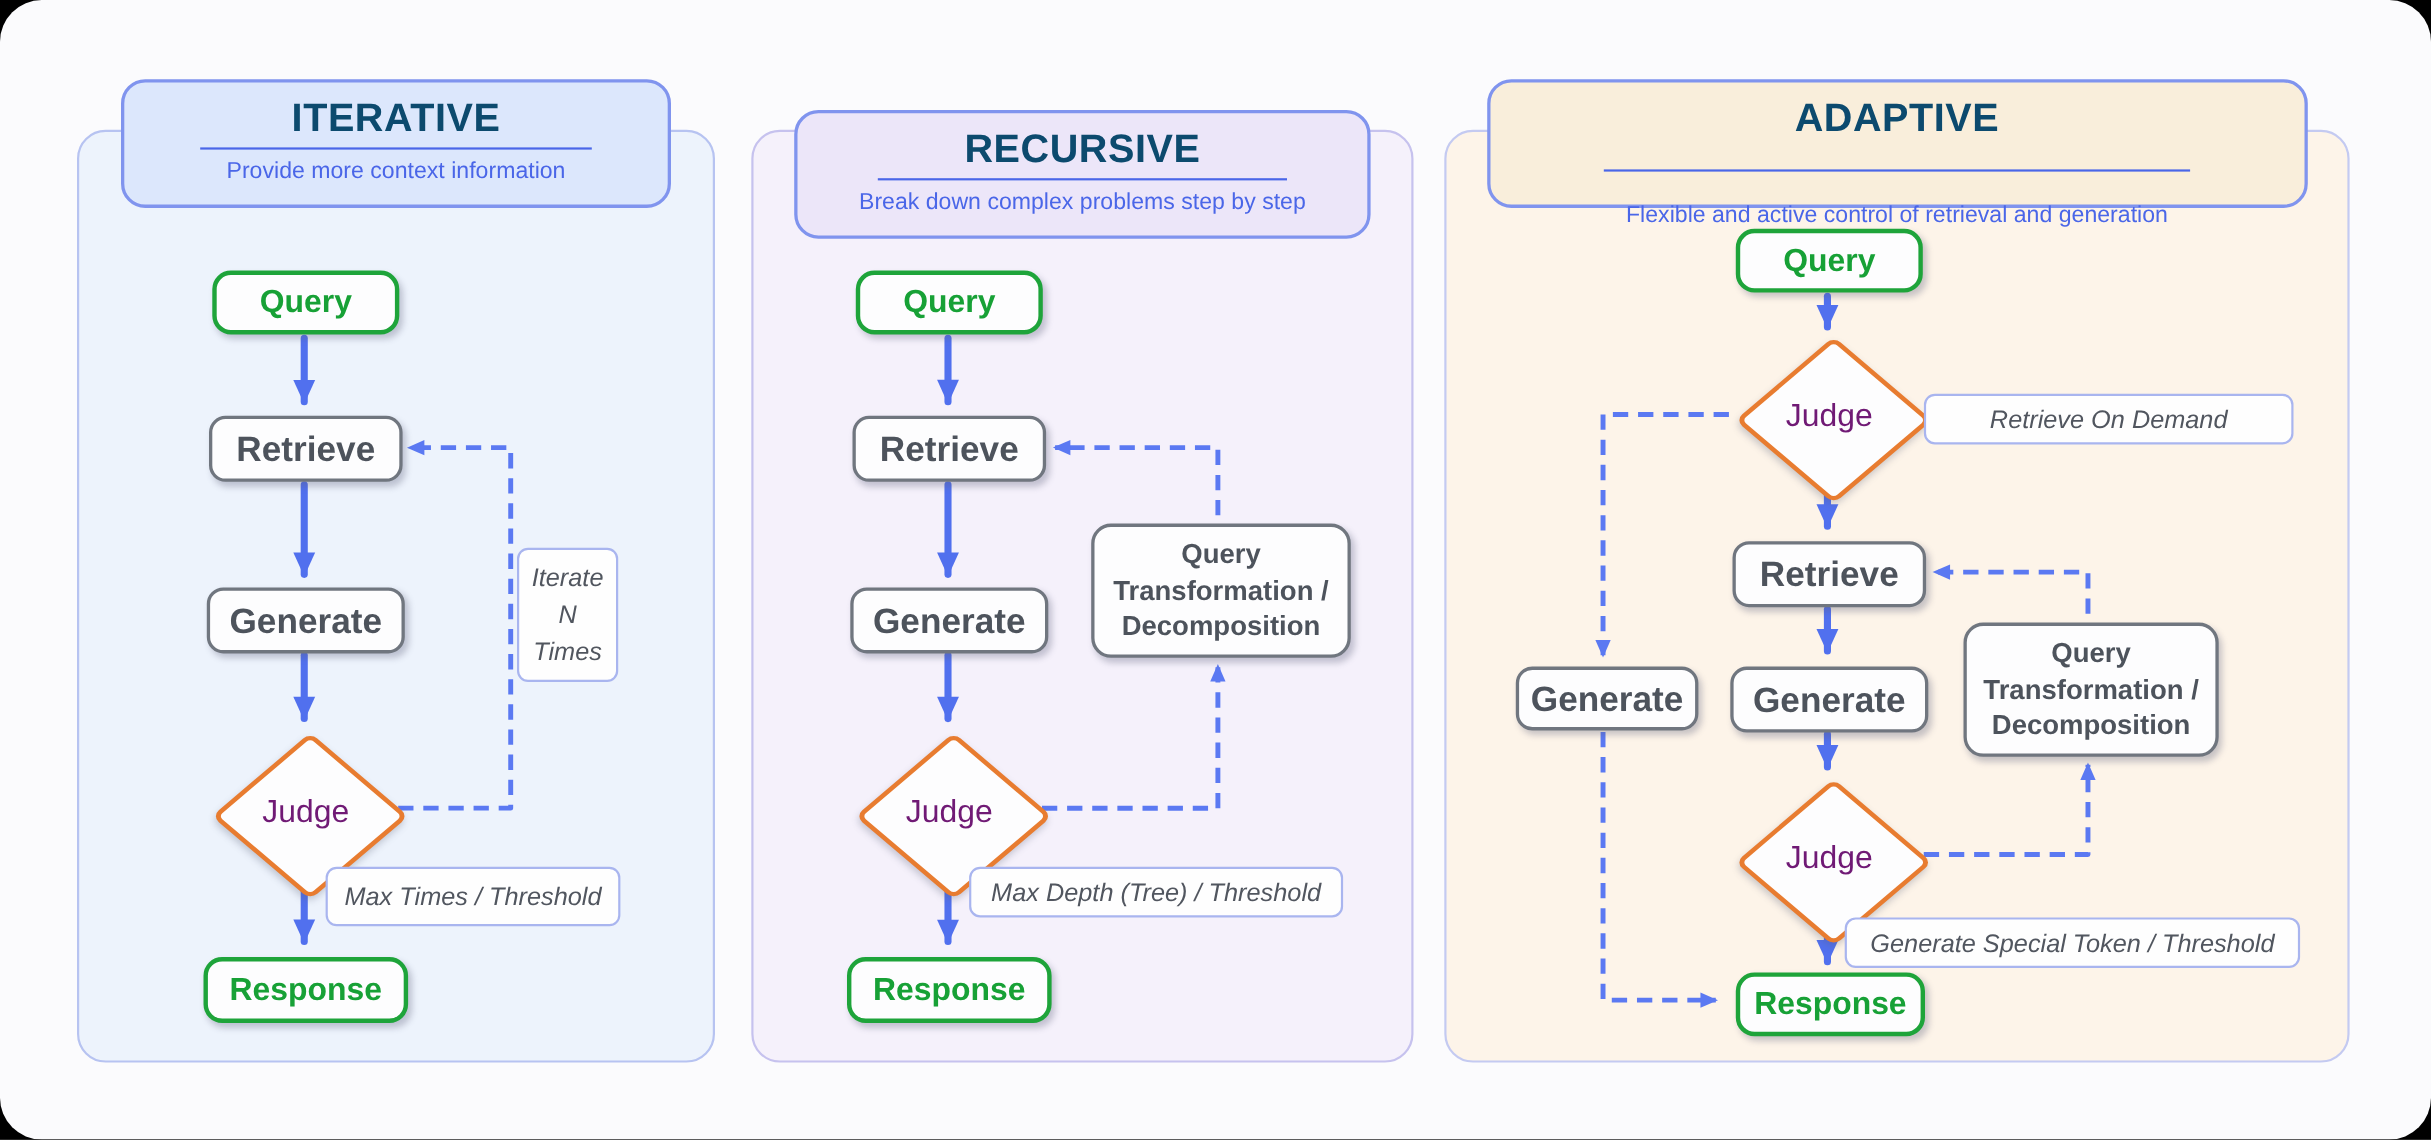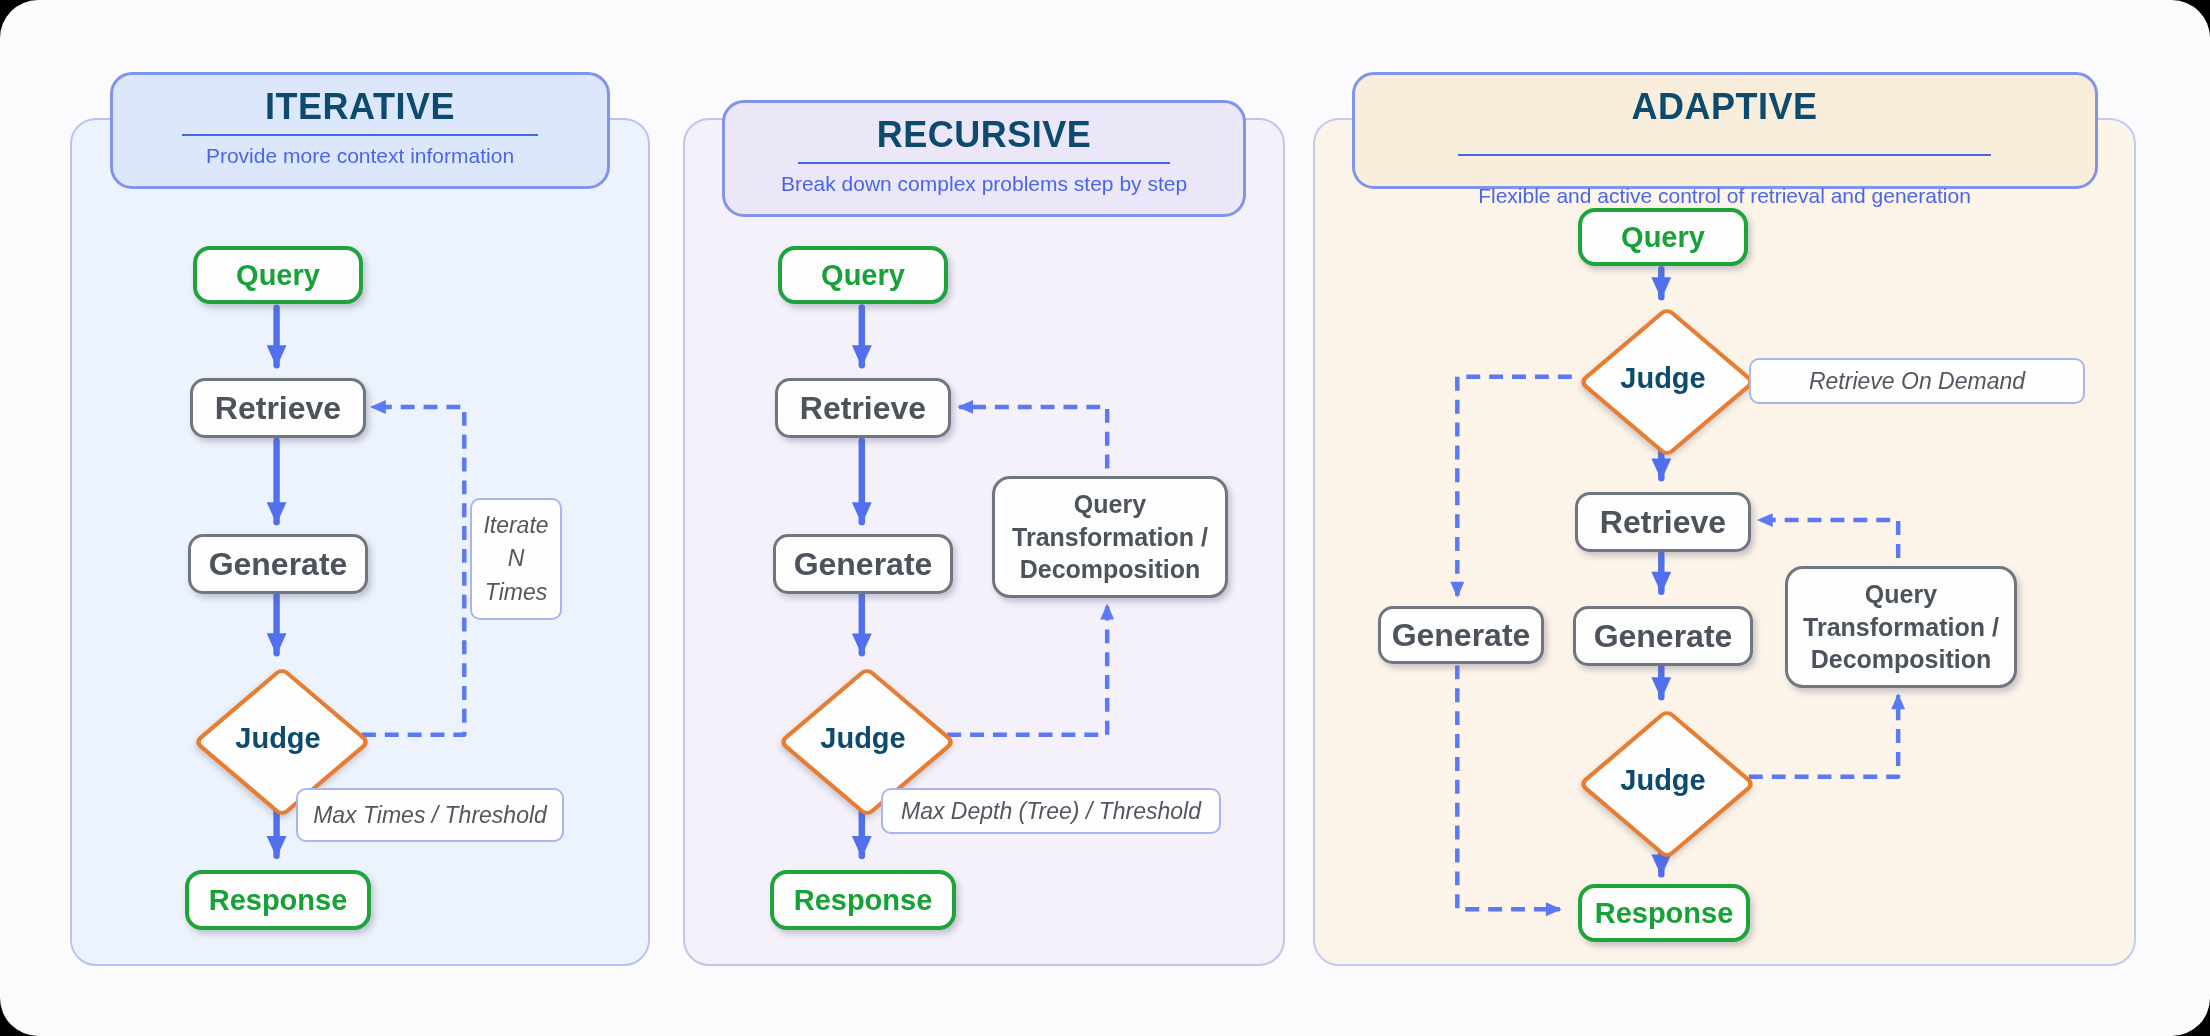--- a/index.html
+++ b/index.html
@@ -16,21 +16,21 @@
   .panel-title{font-size:36px;font-weight:bold;color:#0c4a6e;letter-spacing:.5px;line-height:1.1;}
   .panel-divider{width:72%;border-top:2px solid #4a66e8;margin:7px 0 8px 0;}
   .panel-subtitle{font-size:21px;color:#4a66e8;}
   .connectors{position:absolute;left:0;top:0;width:100%;height:100%;z-index:1;}
   .node{position:absolute;z-index:2;display:flex;align-items:center;justify-content:center;box-sizing:border-box;background:#fdfdfe;border:3px solid #70767f;border-radius:15px;color:#4d535c;font-weight:bold;font-size:32px;box-shadow:3px 4px 6px rgba(90,95,120,.33);}
   .node.green{border:4px solid #1ea43a;color:#17a136;border-radius:17px;font-size:29px;}
   .node.multi{font-size:25px;line-height:1.3;text-align:center;border-radius:18px;}
   .node.multi span{display:block;}
   .diamond-node{position:absolute;width:176px;height:148px;z-index:2;}
   .diamond-shape{position:absolute;left:50%;top:50%;width:104px;height:104px;margin:-52px 0 0 -52px;background:#fdfdfe;border:4px solid #e87c30;border-radius:8px;transform:scale(1.13,0.96) rotate(45deg);box-shadow:2px 3px 6px rgba(90,95,120,.3);}
-  .diamond-label{position:absolute;inset:0;display:flex;align-items:center;justify-content:center;color:#0c4a6e;font-weight:bold;font-size:29px;z-index:3;}
+  .diamond-label{position:absolute;inset:0;display:flex;align-items:center;justify-content:center;color:#701a75;font-weight:normal;font-size:29px;z-index:3;}
   .annot{position:absolute;z-index:2;display:flex;align-items:center;justify-content:center;box-sizing:border-box;background:#fefefe;border:2px solid #a9b5ef;border-radius:10px;color:#51565f;font-style:italic;font-size:23px;}
   .annot.tall{flex-direction:column;line-height:1.45;}
   .annot.tall span{display:block;text-align:left;}
 </style>
 </head>
 <body>
 
 <svg width="0" height="0" style="position:absolute" aria-hidden="true">
   <defs>
     <marker id="m-solid" markerUnits="userSpaceOnUse" markerWidth="26" markerHeight="24" viewBox="0 0 26 24" refX="22" refY="12" orient="auto">
@@ -175,18 +175,21 @@
       <div>
         <span>Query</span>
         <span>Transformation /</span>
         <span>Decomposition</span>
       </div>
     </div>
     <div class="diamond-node" style="left:260px;top:586px;">
       <div class="diamond-shape"></div>
       <div class="diamond-label">Judge</div>
     </div>
+    <div class="annot" style="left:362px;top:714px;width:414px;height:46px;">
+        <span>Generate Special Token / Threshold</span>
+      </div>
     <div class="node green" style="left:263px;top:764px;width:172px;height:58px;">
         <span>Response</span>
       </div>
   </div>
 
 </div>
 
 </body></html>

